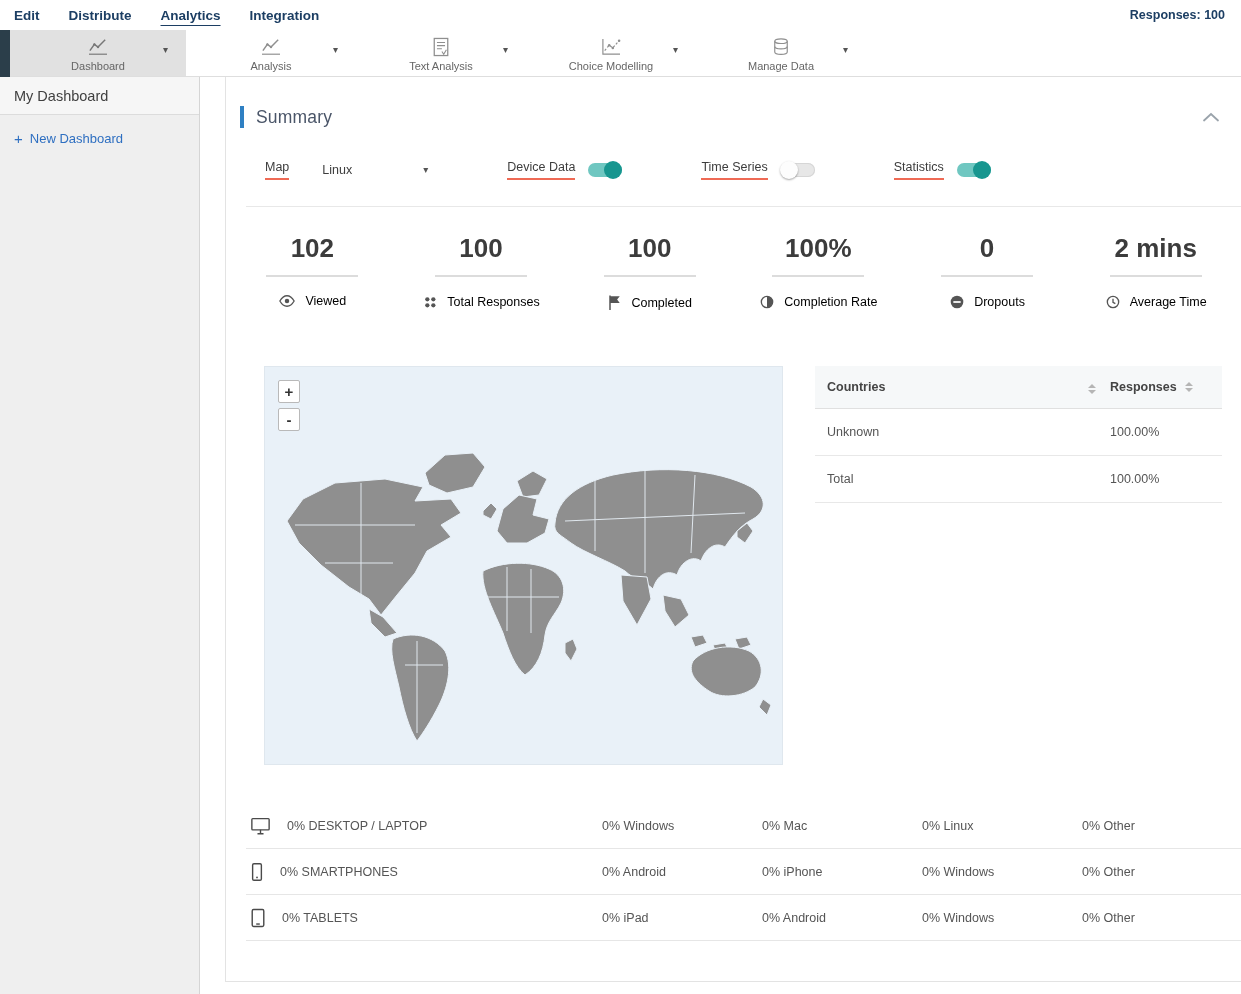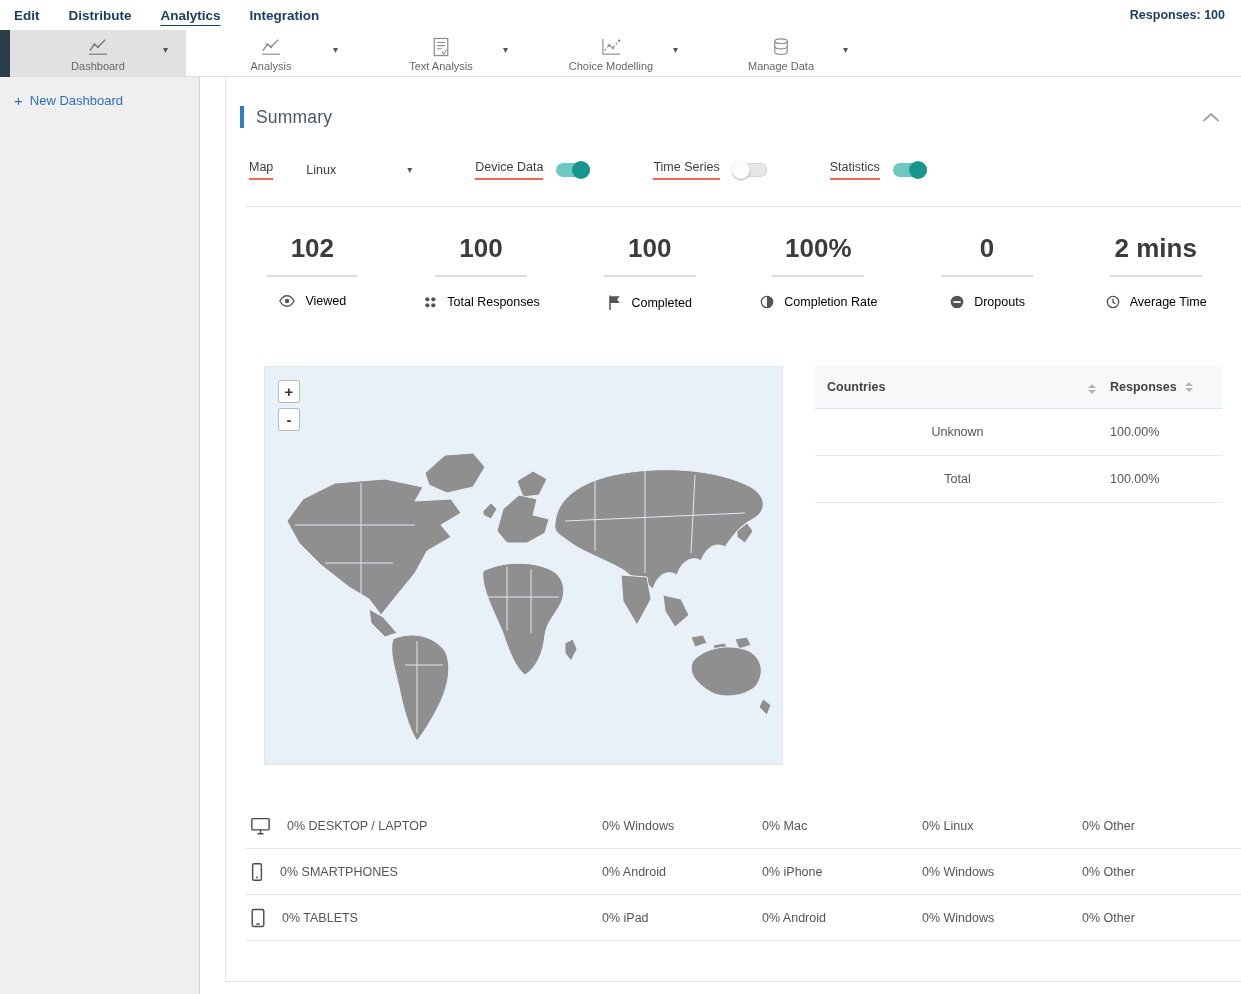--- a/index.html
+++ b/index.html
@@ -41,21 +41,21 @@
     padding-bottom:40px; }
 
   
   .card-head{ display:flex; align-items:center; padding:29px 22px 0 14px; }
   .accent{ width:4px; height:22px; background:#2f80c3; flex:none; }
   .card-head h2{ font-size:17.5px; font-weight:400; color:#4a5568; margin-left:12px; letter-spacing:.2px; }
   .collapse{ margin-left:auto; display:flex; }
 
   
   .controls{ display:flex; align-items:center; margin:32px 0 0 23px; }
-  .ctrl-label{ font-size:12.5px; color:#3d3d3d; padding-bottom:4px; border-bottom:2px solid #ef6a55; }
+  .ctrl-label{ font-size:12.5px; color:#3d3d3d; padding-bottom:4px; border-bottom:2px solid #ef6a55;margin-left:16px; }
   .select{ display:flex; align-items:center; justify-content:space-between; width:106px; margin-left:33px;
     font-size:12.5px; color:#3d3d3d; }
   .g-map{ margin-right:74px; }
   .ctrl-group{ display:flex; align-items:center; margin-right:63px; }
   .toggle{ width:34px; height:14px; border-radius:8px; position:relative; margin-left:13px; flex:none; }
   .toggle[data-state="on"]{ background:#6fc7c1; }
   .toggle[data-state="on"] .knob{ left:16px; background:#17968f; }
   .toggle[data-state="off"]{ background:#e7e7e7; box-shadow:inset 0 0 0 1px #d6d6d6; }
   .toggle[data-state="off"] .knob{ left:-1px; background:#fdfdfd; box-shadow:0 1px 2px rgba(0,0,0,.35); }
   .knob{ position:absolute; top:-2px; width:18px; height:18px; border-radius:50%; }
@@ -88,21 +88,21 @@
   .ct{ flex:1; margin-left:32px; font-size:12.5px; }
   .ct-head{ display:flex; align-items:flex-end; background:#f6f8f9; border-bottom:1px solid #e0e0e0;
     padding:14px 12px; font-weight:700; color:#444; }
   .ct-h1{ flex:1; }
   .ct-h2{ width:100px; margin-left:14px; display:flex; align-items:center; gap:8px; }
   .sort{ display:inline-flex; flex-direction:column; gap:2px; }
   .sort i{ display:block; width:0; height:0; border-left:4px solid transparent; border-right:4px solid transparent; }
   .sort .up{ border-bottom:4px solid #b5b5b5; }
   .sort .down{ border-top:4px solid #b5b5b5; }
   .ct-row{ display:flex; padding:16px 12px; border-bottom:1px solid #e8e8e8; color:#555; }
-  .ct-c1{ flex:1;text-align:center; }
+  .ct-c1{ flex:1; }
   .ct-c2{ width:100px; margin-left:22px; }
 
   
   .dev-table{ margin:38px 0 0 20px; }
   .dev-row{ display:flex; align-items:center; height:46px; border-bottom:1px solid #e6e6e6;
     font-size:12.5px; color:#555; }
   .dev-first{ width:356px; display:flex; align-items:center; gap:16px; padding-left:4px; }
   .dev-icon{ color:#4a4a4a; display:flex; }
   .dev-cell{ width:160px; }
 </style>
@@ -192,20 +192,23 @@
           </svg>
       </span>
       <span class="tb-label" data-interactable="false">Manage Data</span>
     </div>
     <span class="caret tb-caret" data-interactable="true">▾</span>
   </div>
 </div>
 
 <div class="layout">
   <aside class="sidebar" data-interactable="false">
+    <div class="sb-item" data-interactable="true">
+      <span data-interactable="false">My Dashboard</span>
+    </div>
     <div class="sb-new" data-interactable="true">
       <span class="plus" data-interactable="false">+</span>
       <span data-interactable="false">New Dashboard</span>
     </div>
   </aside>
 
   <main class="main" data-interactable="false">
     <section class="card" data-interactable="false">
 
       <div class="card-head" data-interactable="false">

